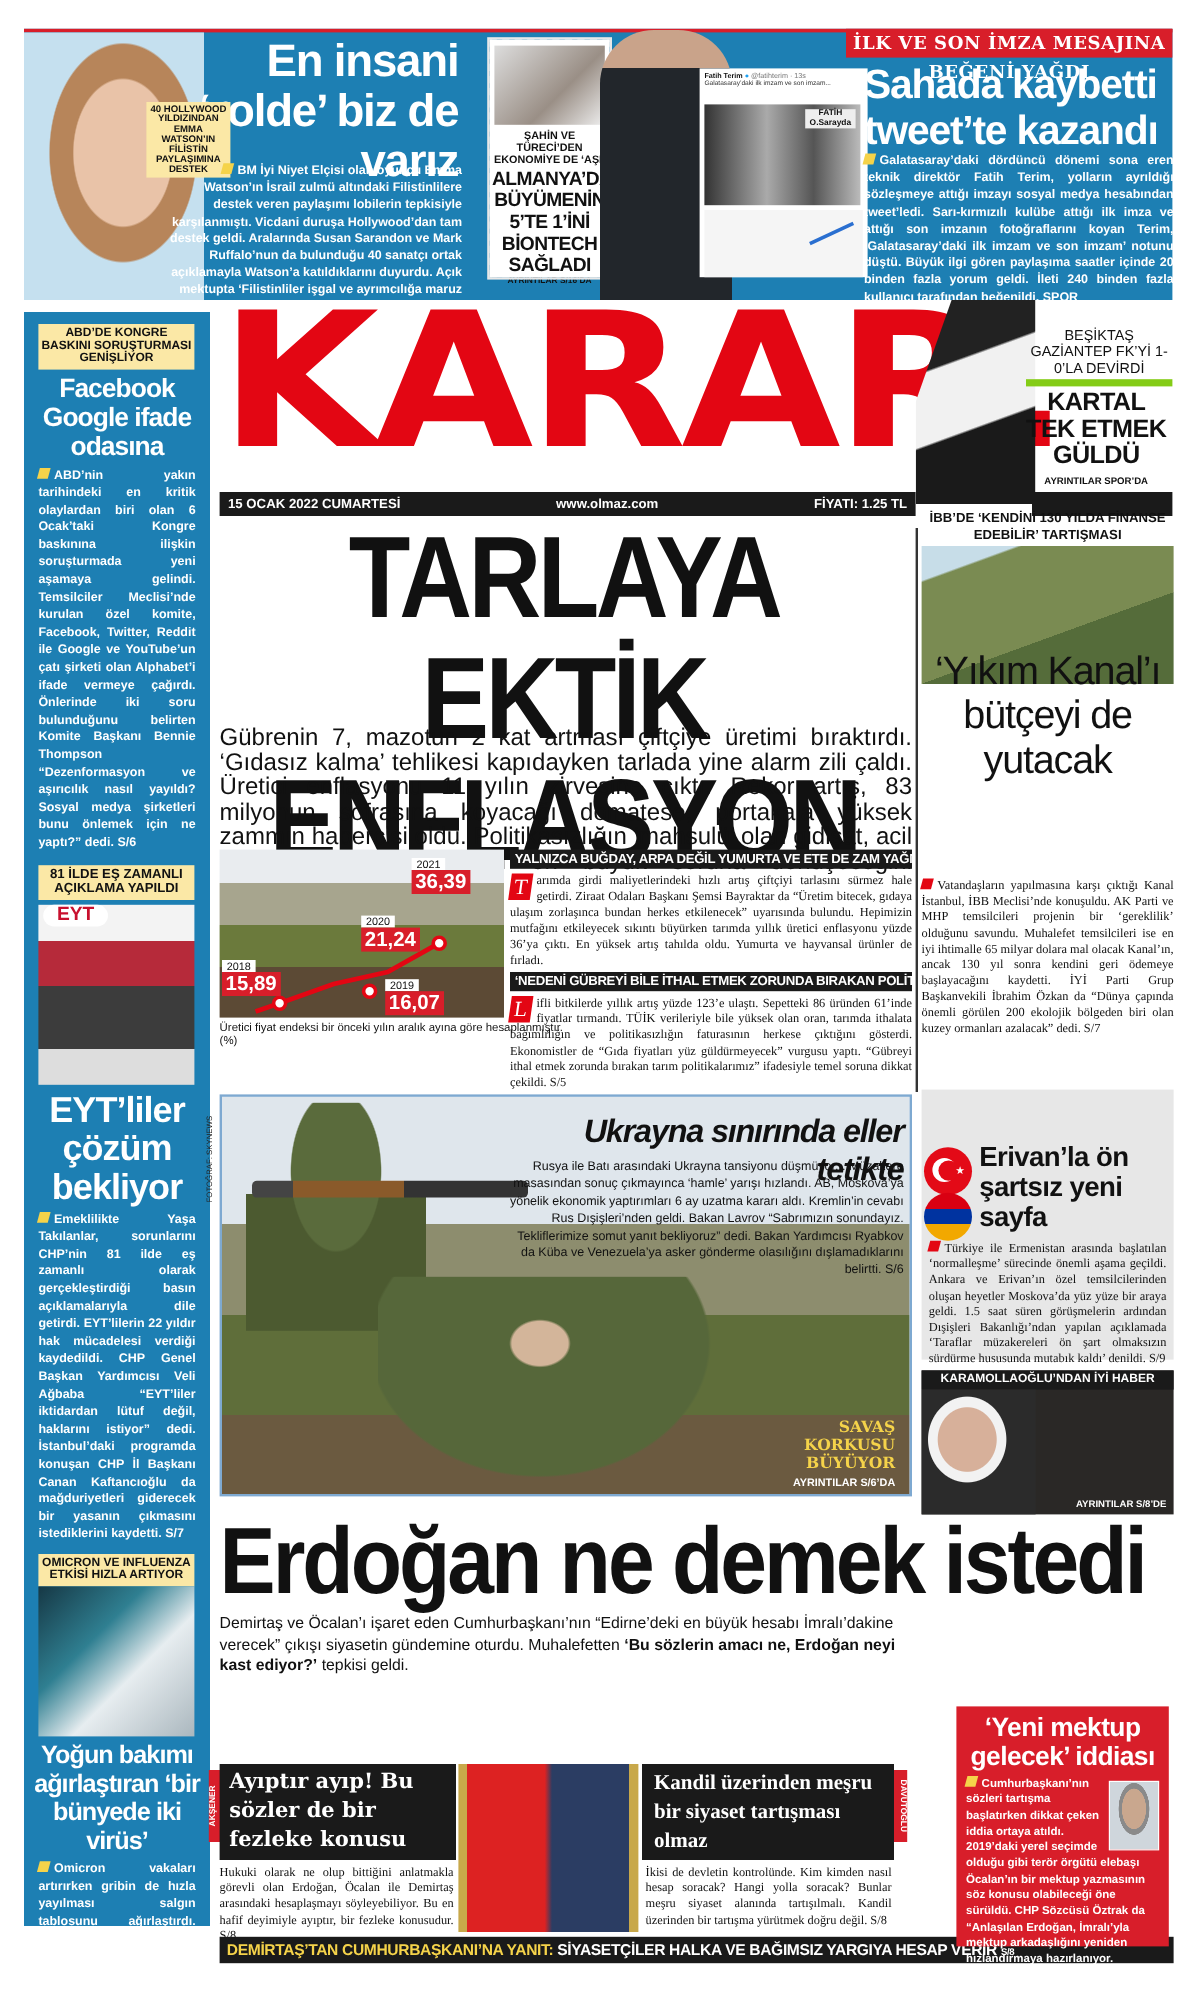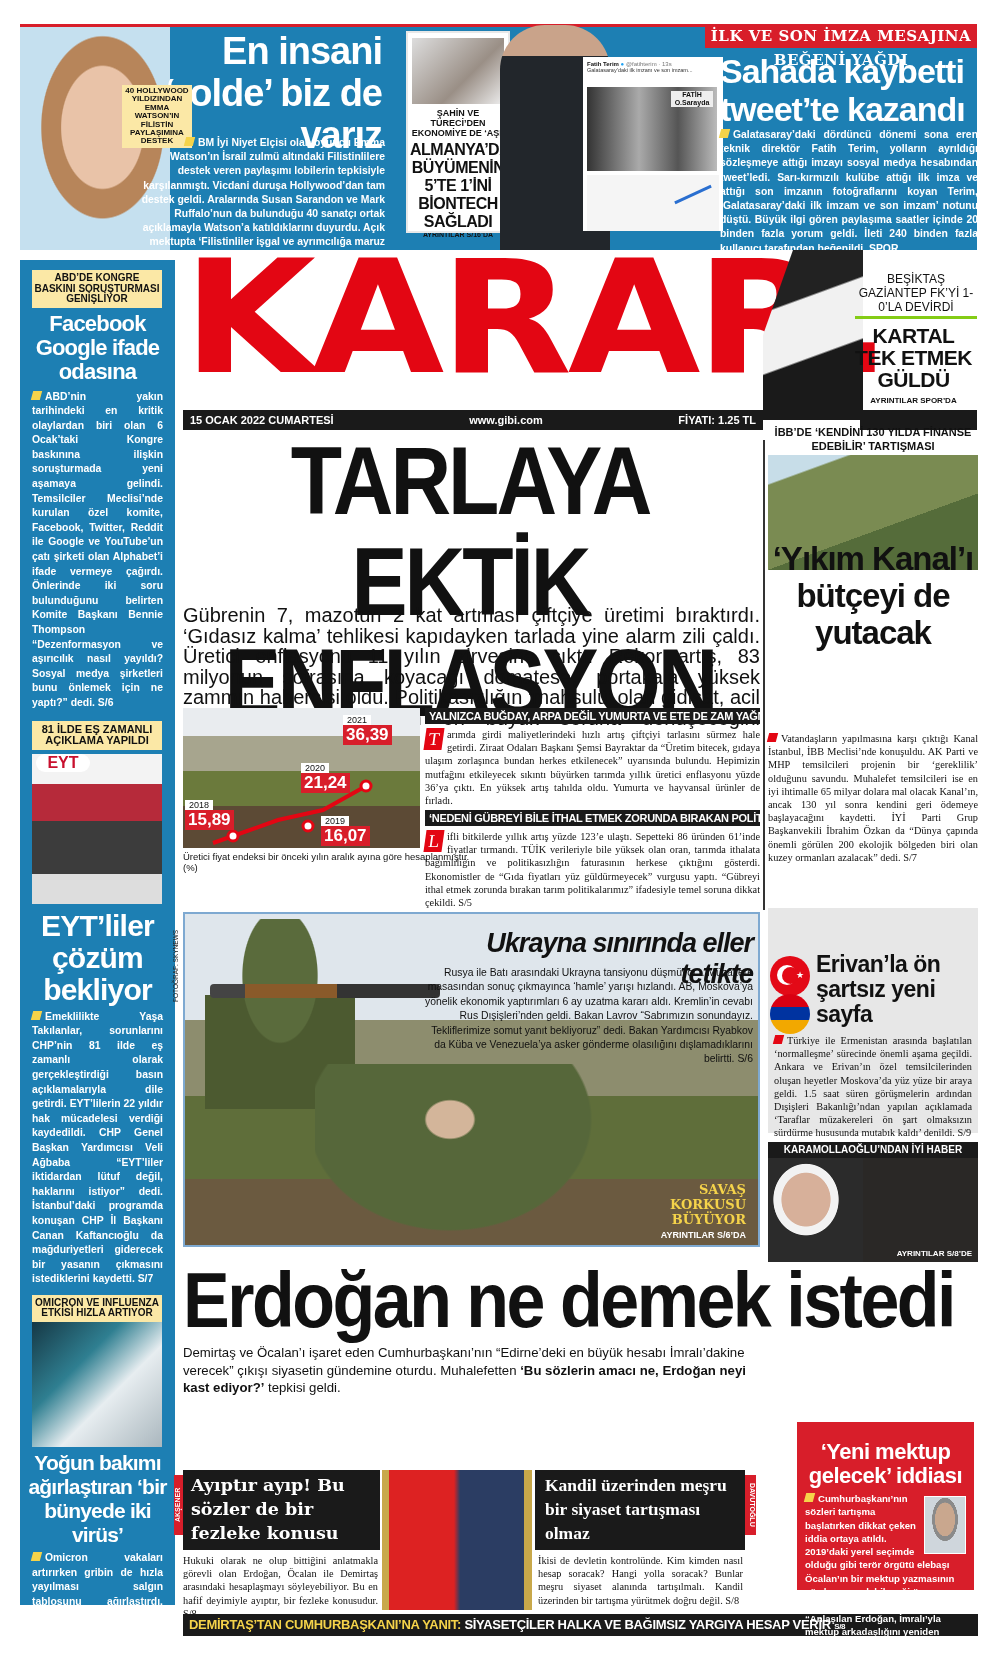--- a/index.html
+++ b/index.html
@@ -55,21 +55,21 @@
   #chart-caption { left: 183px; top: 851px; width: 300px; font-size: 9.5px; }
 
   
   .bar-head { background: #1a1a1a; color: #fff; font-size: 11px; font-weight: bold; line-height: 16px; padding: 0 4px; white-space: nowrap; overflow: hidden; letter-spacing: -0.3px; }
   .drop { float: left; width: 18px; height: 22px; background: #e30613; color: #fff; font-family: "Liberation Serif", serif; font-size: 18px; line-height: 22px; text-align: center; margin-right: 4px; transform: skewX(-8deg); }
   .serif-body { font-family: "Liberation Serif", serif; font-size: 10.3px; line-height: 13.2px; text-align: justify; }
 
   
   #kanal-kicker { left: 768px; top: 425px; width: 210px; font-size: 11px; font-weight: bold; text-align: center; line-height: 14px; }
   #kanal-photo { left: 768px; top: 455px; width: 210px; height: 115px; background: linear-gradient(160deg, #c7dde8 0 15%, #7a8b52 16% 60%, #556c3a 60%); }
-  #kanal-title { left: 768px; top: 540px; width: 210px; text-align: center; font-size: 33px; line-height: 37px; font-weight: bold; letter-spacing: -1px; }
+  #kanal-title { left: 768px; top: 540px; width: 210px; text-align: center; font-size: 33px; line-height: 37px; font-weight: normal; letter-spacing: -1px; }
   #kanal-body { left: 768px; top: 732px; width: 210px; }
 
   
   #erivan-box { left: 768px; top: 908px; width: 210px; height: 225px; background: #e7e7e7; }
   #erivan-kicker { color: #d81e2a; font-size: 11px; font-weight: bold; text-align: center; line-height: 14px; padding-top: 8px; border-bottom: 1px solid #d81e2a; margin: 0 10px; padding-bottom: 3px; }
   .flag { position: absolute; width: 40px; height: 40px; border-radius: 50%; }
   #flag-tr { left: 2px; top: 48px; background: #e30a17; }
   #flag-am { left: 2px; top: 86px; background: linear-gradient(180deg, #d90012 0 33%, #0033a0 33% 66%, #f2a800 66%); }
   #erivan-title { position: absolute; left: 48px; top: 44px; width: 160px; font-size: 23px; line-height: 25px; font-weight: bold; letter-spacing: -0.5px; }
   #erivan-body { position: absolute; left: 6px; top: 126px; width: 198px; }
@@ -105,21 +105,21 @@
   #pol-photo { left: 382px; top: 1470px; width: 150px; height: 140px; background: linear-gradient(90deg, #c8a84a 0 5%, #d22 5% 48%, #2b3d63 52% 95%, #c8a84a 95%); }
   #davut-box { left: 535px; top: 1470px; width: 210px; height: 80px; background: #1a1a1a; }
   #davut-label { left: 745px; top: 1475px; width: 11px; height: 60px; background: #d81e2a; color: #fff; font-size: 7px; font-weight: bold; writing-mode: vertical-rl; text-align: center; }
   #davut-title { position: absolute; left: 10px; top: 3px; color: #fff; font-family: Liberation Serif, serif; font-weight: bold; font-size: 17.5px; line-height: 24px; }
   #davut-body { left: 538px; top: 1554px; width: 205px; }
   #demirtas-bar { left: 183px; top: 1614px; width: 795px; height: 22px; background: #1a1a1a; color: #f5d34a; font-size: 13px; font-weight: bold; line-height: 22px; padding-left: 6px; letter-spacing: -0.3px; white-space: nowrap; }
   #demirtas-bar span.w { color: #fff; }
   #demirtas-bar span.s { color: #fff; font-size: 8px; }
 
   
-  #mektup-box { left: 797px; top: 1422px; width: 177px; height: 168px; background: #d81e2a; color: #fff; padding: 18px 8px; }
+  #mektup-box { left: 797px; top: 1422px; width: 177px; height: 200px; background: #d81e2a; color: #fff; padding: 6px 8px; }
   #mektup-title { font-size: 22px; line-height: 24px; font-weight: bold; text-align: center; letter-spacing: -0.5px; }
   #ocalan-photo { float: right; width: 42px; height: 58px; margin: 4px 0 2px 4px; background: radial-gradient(ellipse at 50% 40%, #c9a78e 0 35%, #8a8a8a 36% 45%, #cfd6dc 46%); border: 1px solid #fff; }
   #mektup-body { font-size: 9.6px; line-height: 13.3px; font-weight: bold; margin-top: 4px; }
 </style>
 </head>
 <body>
 
 <div id="top-band" class="abs"></div>
 <div id="emma-photo" class="abs photo"></div>
 <div id="emma-title" class="abs">En insani ‘rolde’ biz de varız</div>
@@ -164,27 +164,27 @@
   <div class="left-tag yellow-tag" style="margin-top:8px;">OMICRON VE INFLUENZA ETKİSİ HIZLA ARTIYOR</div>
   <div id="icu-photo"></div>
   <div class="left-title" style="font-size:21px;line-height:24px;margin:4px 0 4px;">Yoğun bakımı ağırlaştıran ‘bir bünyede iki virüs’</div>
   <div class="left-body"><span class="bullet-y"></span><span>Omicron vakaları artırırken gribin de hızla yayılması salgın tablosunu ağırlaştırdı. Bilim Kurulu Üyesi Prof. Dr. Tevfik Özlü, Omicron dalgasının daha da yükseleceğini söyledi. Ege Üniversitesi Enfeksiyon Hastalıkları bölümünden Prof. Dr. Meltem Işıkgöz Taşbakan ise yoğun bakım servislerinde geçen yıla kıyasla yarı yarıya artış yaşandığını söyledi. “İki virüsün bir arada olduğu hastalarımız var. Böyle durumlarda hastalık daha ağır seyredebiliyor” dedi. S/10</span></div>
 
 </div>
 
 <div id="masthead" class="abs">KARAR.</div>
 <div id="datebar" class="abs">
   <span>15 OCAK 2022 CUMARTESİ</span>
-  <span>www.gibi.com</span>
+  <span>www.olmaz.com</span>
   <span>FİYATI: 1.25 TL</span>
 </div>
 
 <div id="bjk-photo" class="abs"></div>
 <div id="bjk-bar" class="abs"></div>
-<div id="bjk-kicker" class="abs" style="border-bottom:3px solid #84cc16;padding-bottom:2px;">BEŞİKTAŞ GAZİANTEP FK’Yİ 1-0’LA DEVİRDİ</div>
+<div id="bjk-kicker" class="abs" style="border-bottom:6px solid #84cc16;padding-bottom:2px;">BEŞİKTAŞ GAZİANTEP FK’Yİ 1-0’LA DEVİRDİ</div>
 <div id="bjk-title" class="abs">KARTAL TEK ETMEK GÜLDÜ</div>
 <div id="bjk-sub" class="abs">AYRINTILAR SPOR’DA</div>
 
 <div id="main-head" class="abs">
   <div>TARLAYA EKTİK</div>
   <div>ENFLASYON</div>
 </div>
 <div id="main-deck" class="abs">Gübrenin 7, mazotun 2 kat artması çiftçiye üretimi bıraktırdı. ‘Gıdasız kalma’ tehlikesi kapıdayken tarlada yine alarm zili çaldı. Üretici enflasyonu 11 yılın zirvesine çıktı. Rekor artış, 83 milyonun sofrasına koyacağı domatese, portakala yüksek zammın habercisi oldu. Politikasızlığın ‘mahsulü’ olan gidişat, acil adım atılmazsa gıdanın en büyük soruna dönüşeceğini gösteriyor.</div>
 <div id="col-divider" class="abs"></div>
 

